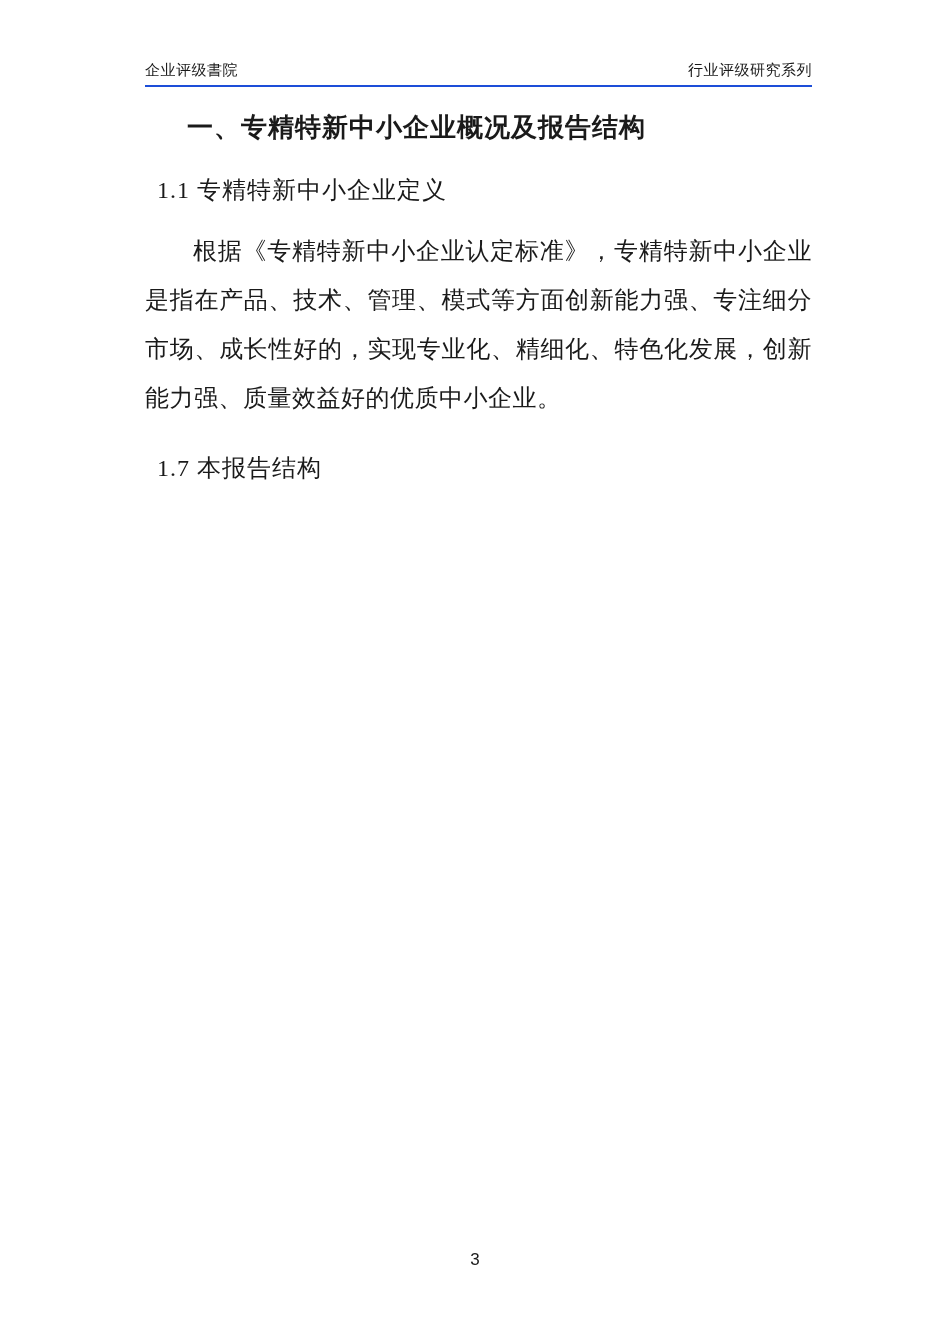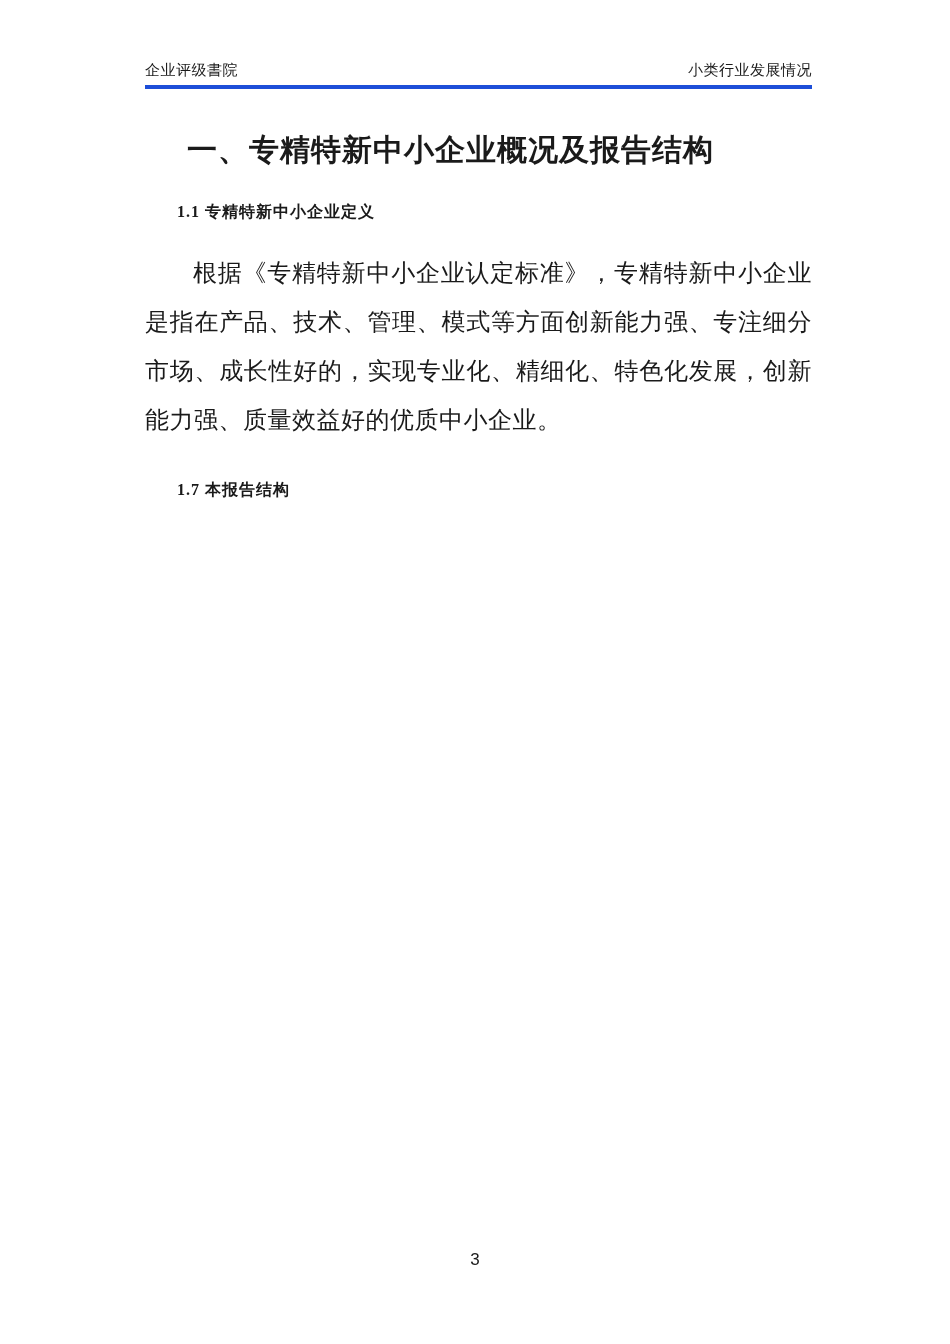--- a/index.html
+++ b/index.html
@@ -19,35 +19,35 @@
     box-sizing: border-box;
     padding: 60px 138px 0 145px;
   }
   .doc-header {
     display: flex;
     justify-content: space-between;
     align-items: flex-end;
     font-size: 15px;
     line-height: 20px;
     letter-spacing: 0.5px;
-    border-bottom: 4px solid #1d4ed8;
+    border-bottom: 2px solid #1d4ed8;
     padding-bottom: 5px;
   }
   .doc-title {
-    margin: 44px 0 0 42px;
-    font-size: 30px;
+    margin: 24px 0 0 42px;
+    font-size: 26px;
     line-height: 34px;
     font-weight: bold;
     letter-spacing: 1px;
   }
   .section-heading {
-    margin: 29px 0 0 32px;
-    font-size: 16px;
+    margin: 29px 0 0 12px;
+    font-size: 24px;
     line-height: 32px;
-    font-weight: bold;
+    font-weight: normal;
     letter-spacing: 1px;
   }
   .body-paragraph {
     margin: 21px 0 0 0;
     font-size: 24px;
     line-height: 49px;
     letter-spacing: 0.5px;
     text-align: justify;
     text-indent: 2em;
   }
@@ -62,21 +62,21 @@
     font-family: "Liberation Sans", "DejaVu Sans", sans-serif;
   }
 </style>
 </head>
 <body>
 
 <div class="page">
 
   <div class="doc-header">
     <span>企业评级書院</span>
-    <span>小类行业发展情况</span>
+    <span>行业评级研究系列</span>
   </div>
 
   <div class="doc-title">一、专精特新中小企业概况及报告结构</div>
 
   <div>
     <div class="section-heading">1.1 专精特新中小企业定义</div>
     <p class="body-paragraph">根据《专精特新中小企业认定标准》，专精特新中小企业是指在产品、技术、管理、模式等方面创新能力强、专注细分市场、成长性好的，实现专业化、精细化、特色化发展，创新能力强、质量效益好的优质中小企业。</p>
   </div>
 
 

